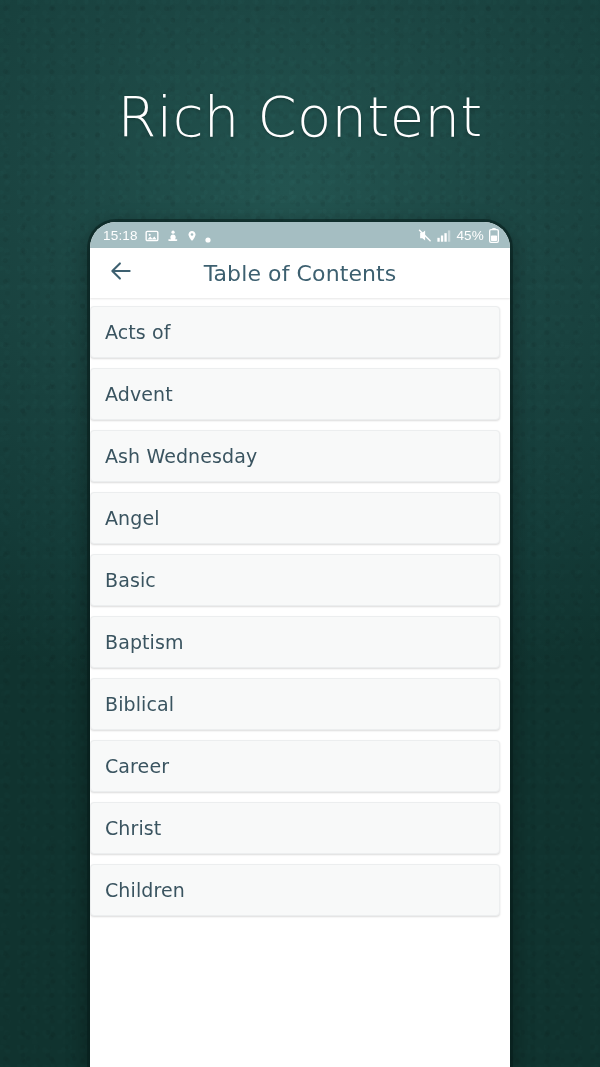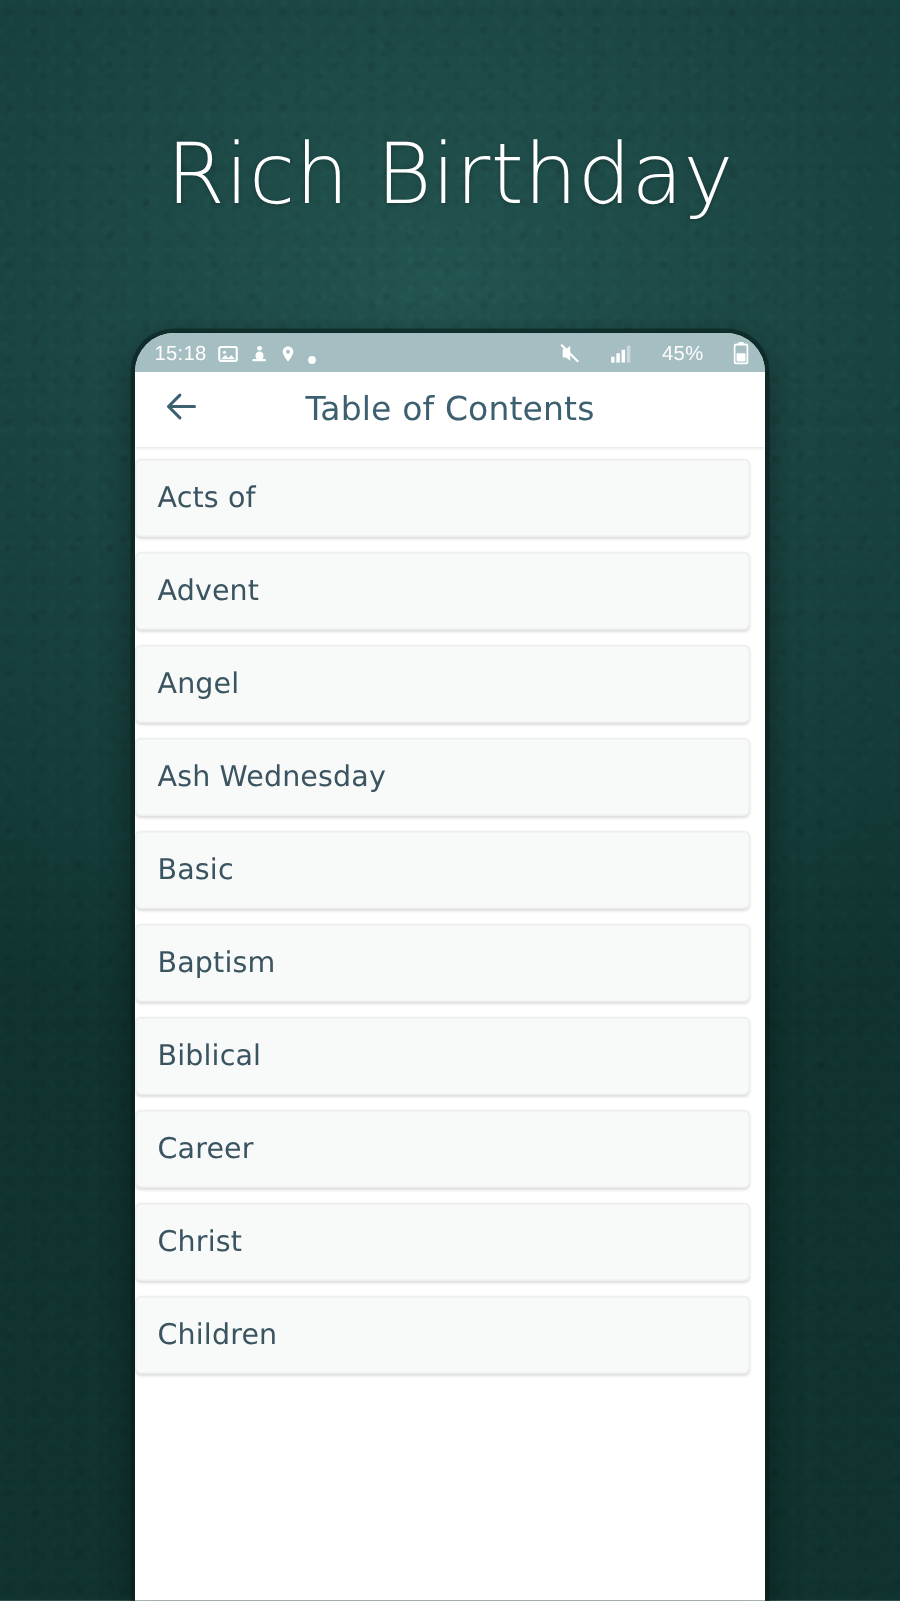--- a/index.html
+++ b/index.html
@@ -85,21 +85,21 @@
   }
   #status-left {
     display: flex;
     align-items: flex-end;
     gap: 7px;
     flex: 1;
   }
   #status-right {
     display: flex;
     align-items: center;
-    gap: 20px;
+    gap: 5px;
   }
   .status-clock {
     font-size: 13.5px;
     letter-spacing: .2px;
     color: #ffffff;
   }
   .sicon { display: block; }
   .sicon svg { display: block; }
   .batt-text {
     font-size: 13.5px;
@@ -167,21 +167,21 @@
     letter-spacing: .1px;
   }
 </style>
 </head>
 <body>
 
 <div id="promo-bg">
   <div id="promo-noise"></div>
 </div>
 
-<div id="promo-title">Rich Birthday</div>
+<div id="promo-title">Rich Content</div>
 
 <div id="phone">
 
   <div id="status-bar">
     <div id="status-left">
       <span class="status-clock">15:18</span>
       <span class="sicon">
         <svg width="14" height="14" viewBox="0 0 24 24">
             <rect x="2" y="4" width="20" height="16" rx="2" fill="none" stroke="#ffffff" stroke-width="2.4"></rect>
             <circle cx="8" cy="10" r="1.8" fill="#ffffff"></circle>
@@ -244,26 +244,26 @@
   </div>
 
   <div id="toc-list">
     <div class="toc-item">
         <span class="toc-item-label">Acts of</span>
       </div>
     <div class="toc-item">
         <span class="toc-item-label">Advent</span>
       </div>
     <div class="toc-item">
+        <span class="toc-item-label">Ash Wednesday</span>
+      </div>
+    <div class="toc-item">
         <span class="toc-item-label">Angel</span>
       </div>
     <div class="toc-item">
-        <span class="toc-item-label">Ash Wednesday</span>
-      </div>
-    <div class="toc-item">
         <span class="toc-item-label">Basic</span>
       </div>
     <div class="toc-item">
         <span class="toc-item-label">Baptism</span>
       </div>
     <div class="toc-item">
         <span class="toc-item-label">Biblical</span>
       </div>
     <div class="toc-item">
         <span class="toc-item-label">Career</span>

